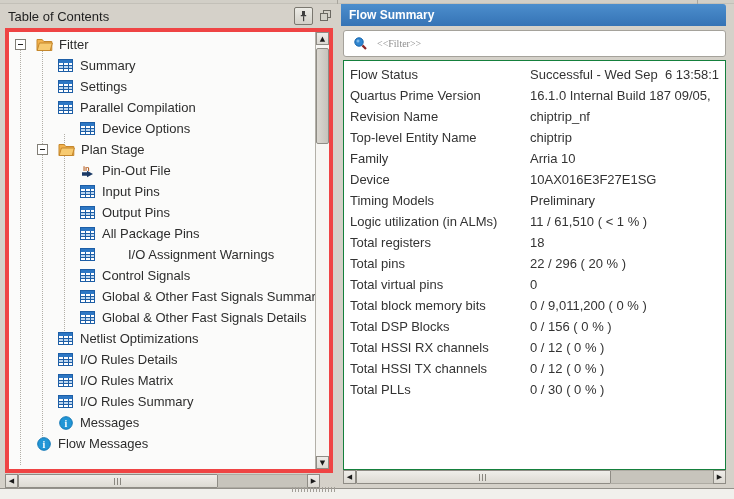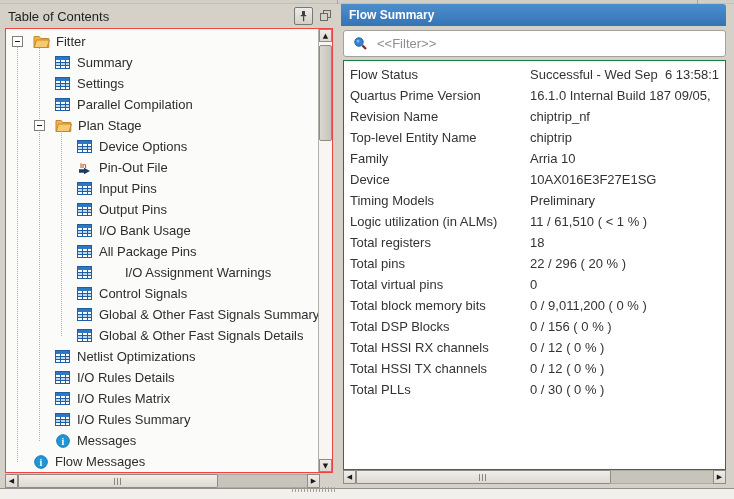--- a/index.html
+++ b/index.html
@@ -14,21 +14,21 @@
   
   .left-dock{position:absolute;left:0;top:4px;width:337px;height:485px;}
   .dock-header{position:absolute;left:0;top:0;width:337px;height:24px;display:flex;align-items:center;}
   .dock-title{font-size:13px;color:#1f1f1f;margin-left:8px;}
   .hdr-btn{position:absolute;display:flex;align-items:center;justify-content:center;cursor:pointer;}
   .hdr-btn.pin{right:24px;top:3px;width:17px;height:16px;border:1px solid #7a776f;border-radius:2px;
     background:linear-gradient(#ecebe6,#d3d0c8);}
   .hdr-btn.float{right:5px;top:5px;width:13px;height:13px;}
 
   .tree-box{position:absolute;left:5px;top:24px;width:328px;height:445px;background:#fbfbfa;
-    border:1px solid #ef4444;box-sizing:border-box;}
+    border:4px solid #ef4444;box-sizing:border-box;}
   .tree-content{position:absolute;left:0;top:0;right:14px;bottom:0;overflow:hidden;padding-top:2px;}
   .guide{position:absolute;width:0;border-left:1px dotted #b2afa7;}
   .g1{left:11px;top:18px;height:415px;}
   .g2{left:33px;top:18px;height:394px;}
   .g3{left:55px;top:102px;height:205px;}
   .titem{position:relative;display:flex;align-items:center;height:21px;gap:6px;cursor:default;}
   .tlabel{font-size:13px;color:#2d2d2d;white-space:nowrap;}
   .ticon{width:17px;height:15px;display:flex;align-items:center;justify-content:center;flex:none;}
   .expander{width:9px;height:9px;background:#fff;border:1px solid #817e76;flex:none;position:relative;
     margin-right:4px;box-sizing:content-box;}
@@ -62,22 +62,22 @@
     background:repeating-linear-gradient(90deg,#a19e97 0 1px,transparent 1px 3px);}
 
   
   .right-dock{position:absolute;left:341px;top:4px;width:386px;height:485px;}
   .blue-header{position:absolute;left:0;top:0;width:385px;height:22px;border-radius:0 3px 0 0;
     background:linear-gradient(#4c8ecd,#3573b5);display:flex;align-items:center;}
   .blue-header span{color:#fff;font-weight:bold;font-size:12px;margin-left:8px;}
   .filter-bar{position:absolute;left:2px;top:26px;width:383px;height:27px;background:#fff;
     border:1px solid #a5a29b;border-radius:3px;box-sizing:border-box;display:flex;align-items:center;}
   .mag{margin-left:9px;margin-right:7px;display:flex;flex:none;}
-  .filter-input{flex:1;border:none;outline:none;height:21px;font-size:13px;color:#ef4444;
-    font-family:Liberation Sans, sans-serif;background:transparent;}
+  .filter-input{flex:1;border:none;outline:none;height:21px;font-size:10px;color:#ef4444;
+    font-family:Liberation Serif, serif;background:transparent;}
   .filter-input::placeholder{color:#8e8e8e;}
   .summary-box{position:absolute;left:2px;top:56px;width:383px;height:410px;background:#ffffff;
     border:1px solid #15803d;box-sizing:border-box;overflow:hidden;padding-top:3px;}
   .srow{display:flex;height:21px;align-items:center;padding-left:6px;overflow:hidden;}
   .slabel{width:180px;flex:none;font-size:13px;color:#333;white-space:nowrap;}
   .svalue{flex:1;font-size:13px;color:#333;white-space:pre;overflow:hidden;}
 
   .bottom-strip{position:absolute;left:0;top:488px;width:734px;height:11px;background:#f1f0ec;
     border-top:1px solid #94918b;box-sizing:border-box;}
 </style>
@@ -149,43 +149,43 @@
             <span class="ticon">
               <svg width="15" height="13" viewBox="0 0 15 13">
                 <rect x="0.5" y="0.5" width="14" height="12" fill="#ffffff" stroke="#1d5ea6"></rect>
                 <rect x="1" y="1" width="13" height="3" fill="#2d77c4"></rect>
                 <rect x="1" y="6.8" width="13" height="2.4" fill="#bcd6ef"></rect>
                 <path d="M5.5 4v9M10.5 4v9M1 6.5h13M1 9.5h13" stroke="#1d5ea6" fill="none"></path>
               </svg>
             </span>
             <span class="tlabel">Parallel Compilation</span>
           </div>
+          <div class="titem" style="margin-left: 70px;">
+            <span class="ticon">
+              <svg width="15" height="13" viewBox="0 0 15 13">
+                <rect x="0.5" y="0.5" width="14" height="12" fill="#ffffff" stroke="#1d5ea6"></rect>
+                <rect x="1" y="1" width="13" height="3" fill="#2d77c4"></rect>
+                <rect x="1" y="6.8" width="13" height="2.4" fill="#bcd6ef"></rect>
+                <path d="M5.5 4v9M10.5 4v9M1 6.5h13M1 9.5h13" stroke="#1d5ea6" fill="none"></path>
+              </svg>
+            </span>
+            <span class="tlabel">Device Options</span>
+          </div>
           <div class="titem" style="margin-left: 28px;">
             <span class="expander"></span>
             <span class="ticon">
               <svg width="17" height="13" viewBox="0 0 17 13">
                 <path d="M1 1.5h5.2l1.6 2H15.8v9H1z" fill="#f2b24e" stroke="#c5872b"></path>
                 <path d="M3.4 5h13l-2.2 7.5H1.2z" fill="#f7ca70" stroke="#c5872b"></path>
               </svg>
             </span>
             <span class="tlabel">Plan Stage</span>
           </div>
           <div class="titem" style="margin-left: 70px;">
             <span class="ticon">
-              <svg width="15" height="13" viewBox="0 0 15 13">
-                <rect x="0.5" y="0.5" width="14" height="12" fill="#ffffff" stroke="#1d5ea6"></rect>
-                <rect x="1" y="1" width="13" height="3" fill="#2d77c4"></rect>
-                <rect x="1" y="6.8" width="13" height="2.4" fill="#bcd6ef"></rect>
-                <path d="M5.5 4v9M10.5 4v9M1 6.5h13M1 9.5h13" stroke="#1d5ea6" fill="none"></path>
-              </svg>
-            </span>
-            <span class="tlabel">Device Options</span>
-          </div>
-          <div class="titem" style="margin-left: 70px;">
-            <span class="ticon">
               <svg width="16" height="14" viewBox="0 0 16 14">
                 <text x="3" y="6.5" font-size="7.5" font-weight="bold" fill="#b65c1e" font-family="sans-serif">in</text>
                 <path d="M2 8.2h5V6.8l6 3.2-6 3.2v-1.4H2z" fill="#1b3a66"></path>
               </svg>
             </span>
             <span class="tlabel">Pin-Out File</span>
           </div>
           <div class="titem" style="margin-left: 70px;">
             <span class="ticon">
               <svg width="15" height="13" viewBox="0 0 15 13">
@@ -200,31 +200,20 @@
           <div class="titem" style="margin-left: 70px;">
             <span class="ticon">
               <svg width="15" height="13" viewBox="0 0 15 13">
                 <rect x="0.5" y="0.5" width="14" height="12" fill="#ffffff" stroke="#1d5ea6"></rect>
                 <rect x="1" y="1" width="13" height="3" fill="#2d77c4"></rect>
                 <rect x="1" y="6.8" width="13" height="2.4" fill="#bcd6ef"></rect>
                 <path d="M5.5 4v9M10.5 4v9M1 6.5h13M1 9.5h13" stroke="#1d5ea6" fill="none"></path>
               </svg>
             </span>
             <span class="tlabel">Output Pins</span>
-          </div>
-          <div class="titem" style="margin-left: 70px;">
-            <span class="ticon">
-              <svg width="15" height="13" viewBox="0 0 15 13">
-                <rect x="0.5" y="0.5" width="14" height="12" fill="#ffffff" stroke="#1d5ea6"></rect>
-                <rect x="1" y="1" width="13" height="3" fill="#2d77c4"></rect>
-                <rect x="1" y="6.8" width="13" height="2.4" fill="#bcd6ef"></rect>
-                <path d="M5.5 4v9M10.5 4v9M1 6.5h13M1 9.5h13" stroke="#1d5ea6" fill="none"></path>
-              </svg>
-            </span>
-            <span class="tlabel">I/O Bank Usage</span>
           </div>
           <div class="titem" style="margin-left: 70px;">
             <span class="ticon">
               <svg width="15" height="13" viewBox="0 0 15 13">
                 <rect x="0.5" y="0.5" width="14" height="12" fill="#ffffff" stroke="#1d5ea6"></rect>
                 <rect x="1" y="1" width="13" height="3" fill="#2d77c4"></rect>
                 <rect x="1" y="6.8" width="13" height="2.4" fill="#bcd6ef"></rect>
                 <path d="M5.5 4v9M10.5 4v9M1 6.5h13M1 9.5h13" stroke="#1d5ea6" fill="none"></path>
               </svg>
             </span>

